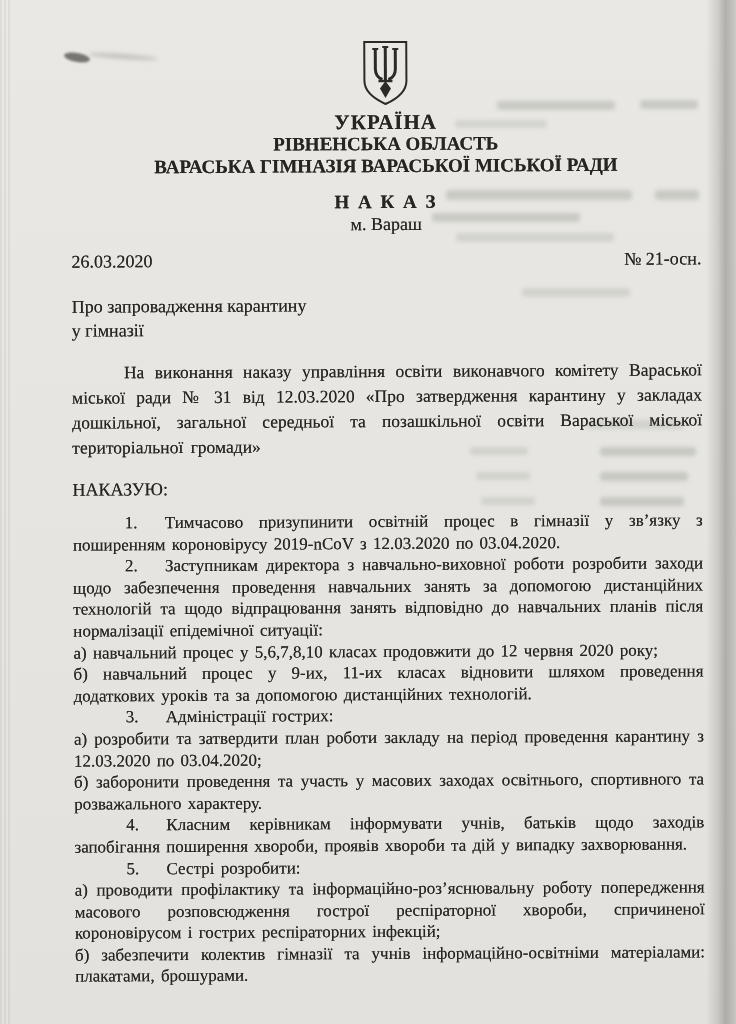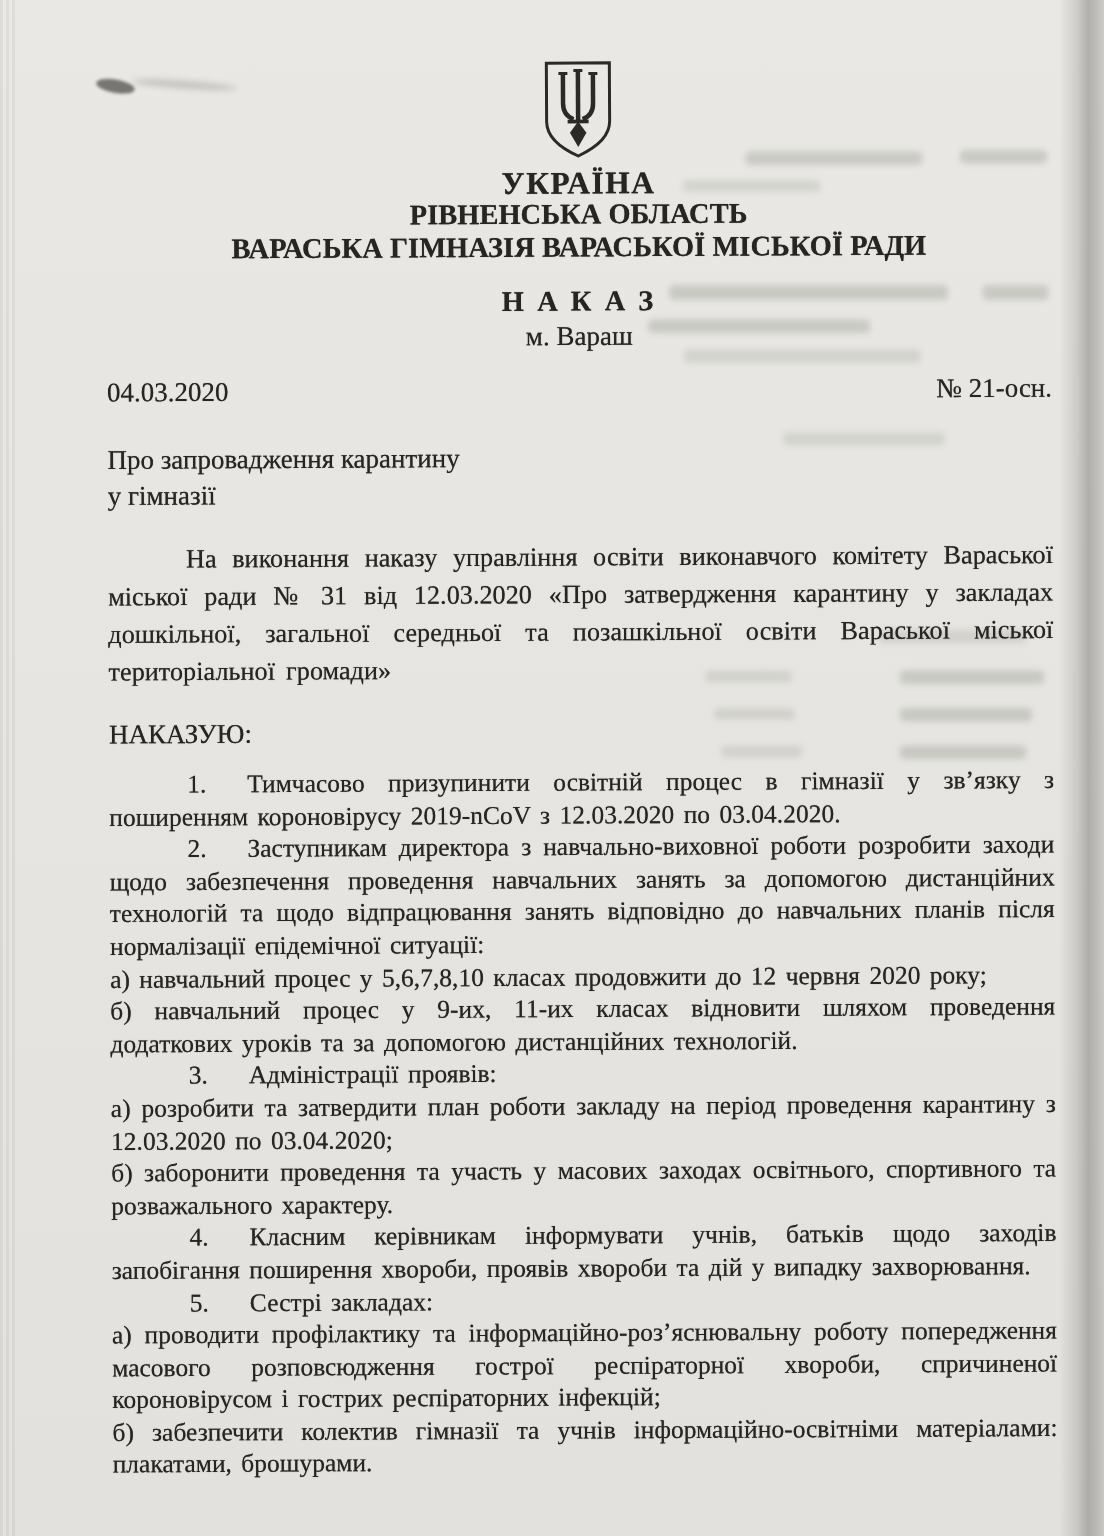--- a/index.html
+++ b/index.html
@@ -88,43 +88,43 @@
       <path d="M24,41 L29.5,48.5 L24,58 L18.5,48.5 Z" fill="#2b2a27"></path>
     </svg>
 
     <p class="h-country">УКРАЇНА</p>
     <p class="h-line">РІВНЕНСЬКА ОБЛАСТЬ</p>
     <p class="h-line">ВАРАСЬКА ГІМНАЗІЯ ВАРАСЬКОЇ МІСЬКОЇ РАДИ</p>
     <p class="doctype">Н А К А З</p>
     <p class="city">м. Вараш</p>
 
     <div class="meta-row">
-      <span>04.03.2020</span>
+      <span>26.03.2020</span>
       <span>№ 21-осн.</span>
     </div>
 
     <div class="subject">
       <div>Про запровадження карантину</div>
       <div>у гімназії</div>
     </div>
 
     <p class="preamble">На виконання наказу управління освіти виконавчого комітету Вараської міської ради № 31 від 12.03.2020 «Про затвердження карантину у закладах дошкільної, загальної середньої та позашкільної освіти Вараської міської територіальної громади»</p>
 
     <p class="order-word">НАКАЗУЮ:</p>
 
     <div class="body-block">
       <p class="item numbered"><span class="num">1.</span><span>Тимчасово призупинити освітній процес в гімназії у зв’язку з поширенням короновірусу 2019-nCoV з 12.03.2020 по 03.04.2020.</span></p>
       <p class="item numbered"><span class="num">2.</span><span>Заступникам директора з навчально-виховної роботи розробити заходи щодо забезпечення проведення навчальних занять за допомогою дистанційних технологій та щодо відпрацювання занять відповідно до навчальних планів після нормалізації епідемічної ситуації:</span></p>
       <p class="item sub"><span>а) навчальний процес у 5,6,7,8,10 класах продовжити до 12 червня 2020 року;</span></p>
       <p class="item sub"><span>б) навчальний процес у 9-их, 11-их класах відновити шляхом проведення додаткових уроків та за допомогою дистанційних технологій.</span></p>
-      <p class="item numbered"><span class="num">3.</span><span>Адміністрації проявів:</span></p>
+      <p class="item numbered"><span class="num">3.</span><span>Адміністрації гострих:</span></p>
       <p class="item sub"><span>а) розробити та затвердити план роботи закладу на період проведення карантину з 12.03.2020 по 03.04.2020;</span></p>
       <p class="item sub"><span>б) заборонити проведення та участь у масових заходах освітнього, спортивного та розважального характеру.</span></p>
       <p class="item numbered"><span class="num">4.</span><span>Класним керівникам інформувати учнів, батьків щодо заходів запобігання поширення хвороби, проявів хвороби та дій у випадку захворювання.</span></p>
-      <p class="item numbered"><span class="num">5.</span><span>Сестрі закладах:</span></p>
+      <p class="item numbered"><span class="num">5.</span><span>Сестрі розробити:</span></p>
       <p class="item sub"><span>а) проводити профілактику та інформаційно-роз’яснювальну роботу попередження масового розповсюдження гострої респіраторної хвороби, спричиненої короновірусом і гострих респіраторних інфекцій;</span></p>
       <p class="item sub"><span>б) забезпечити колектив гімназії та учнів інформаційно-освітніми матеріалами: плакатами, брошурами.</span></p>
     </div>
 
   </div>
 
   <div class="left-streaks"></div>
   <div class="edge-shadow"></div>
 </div>
 

